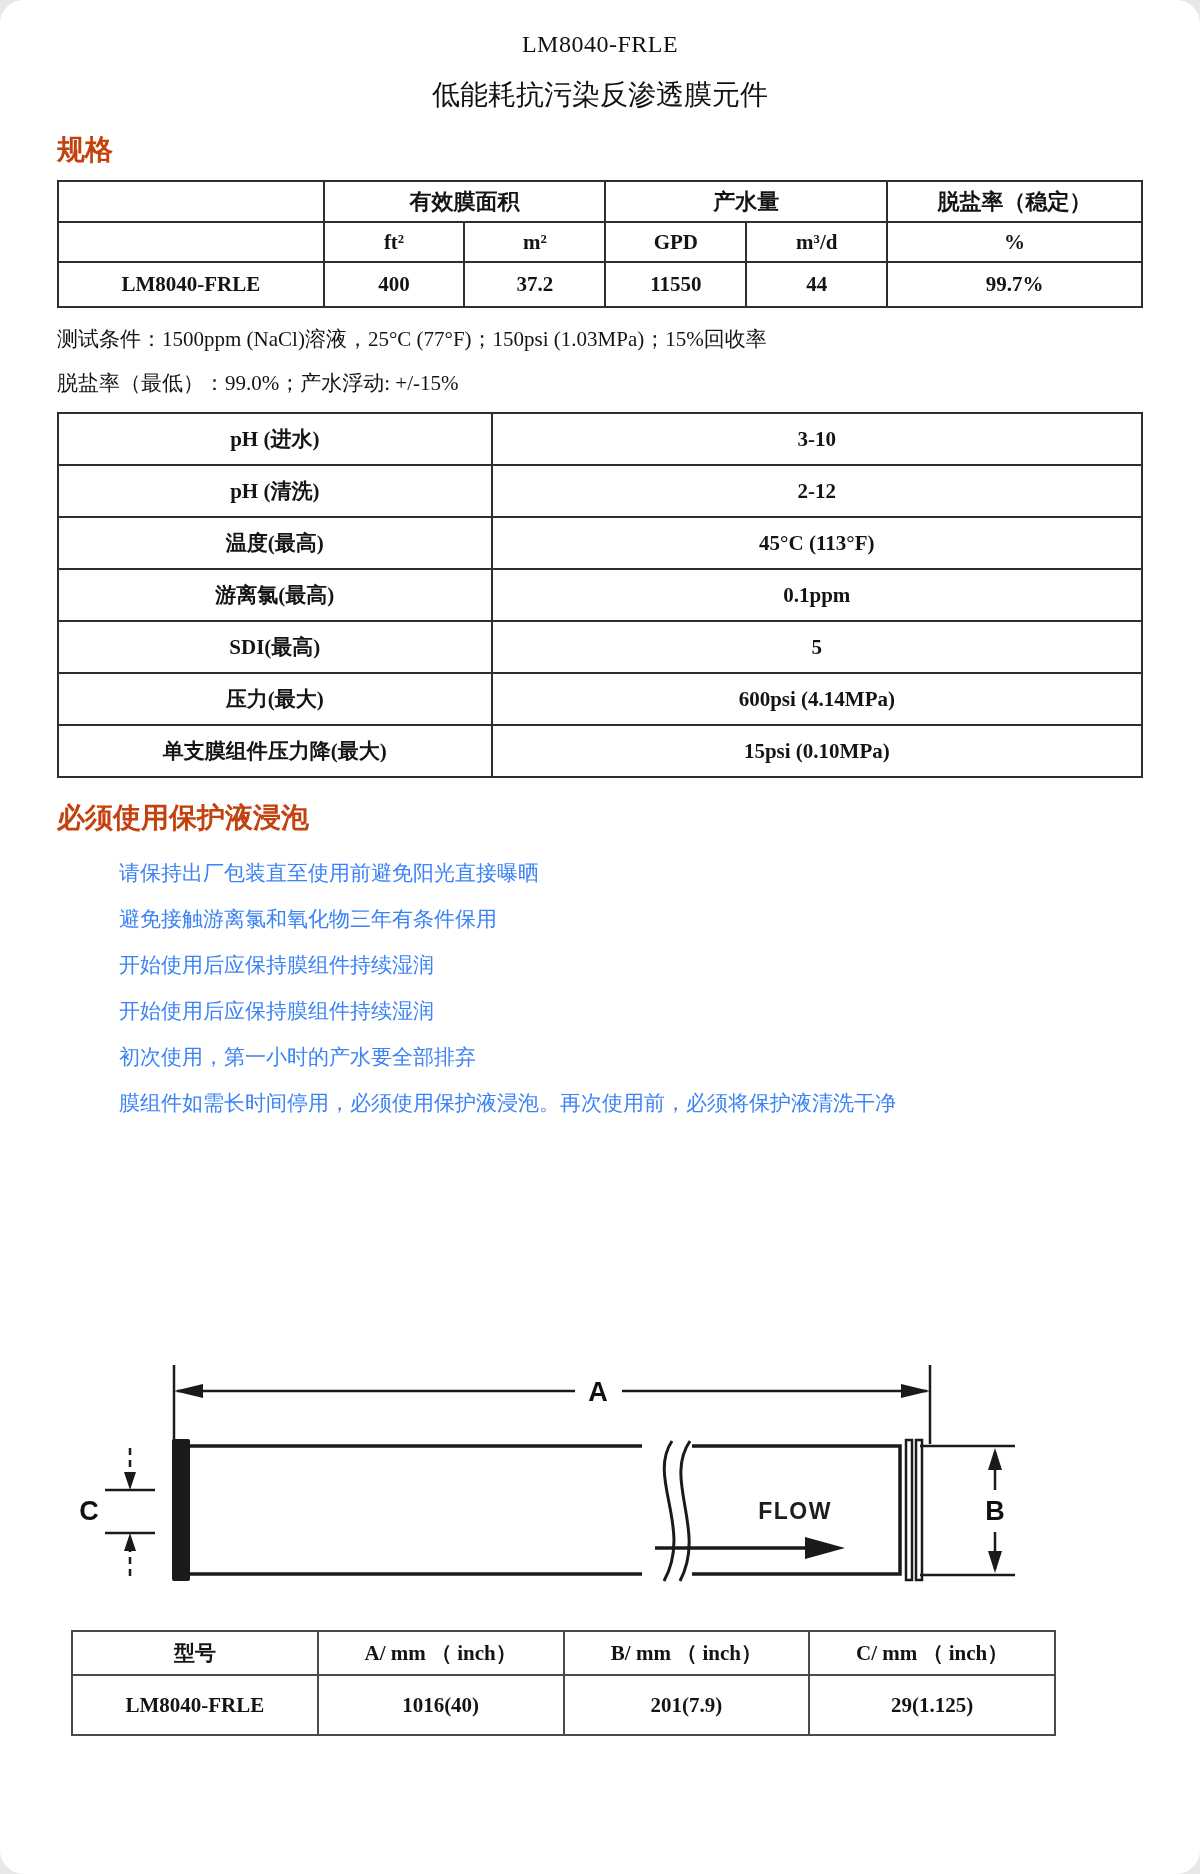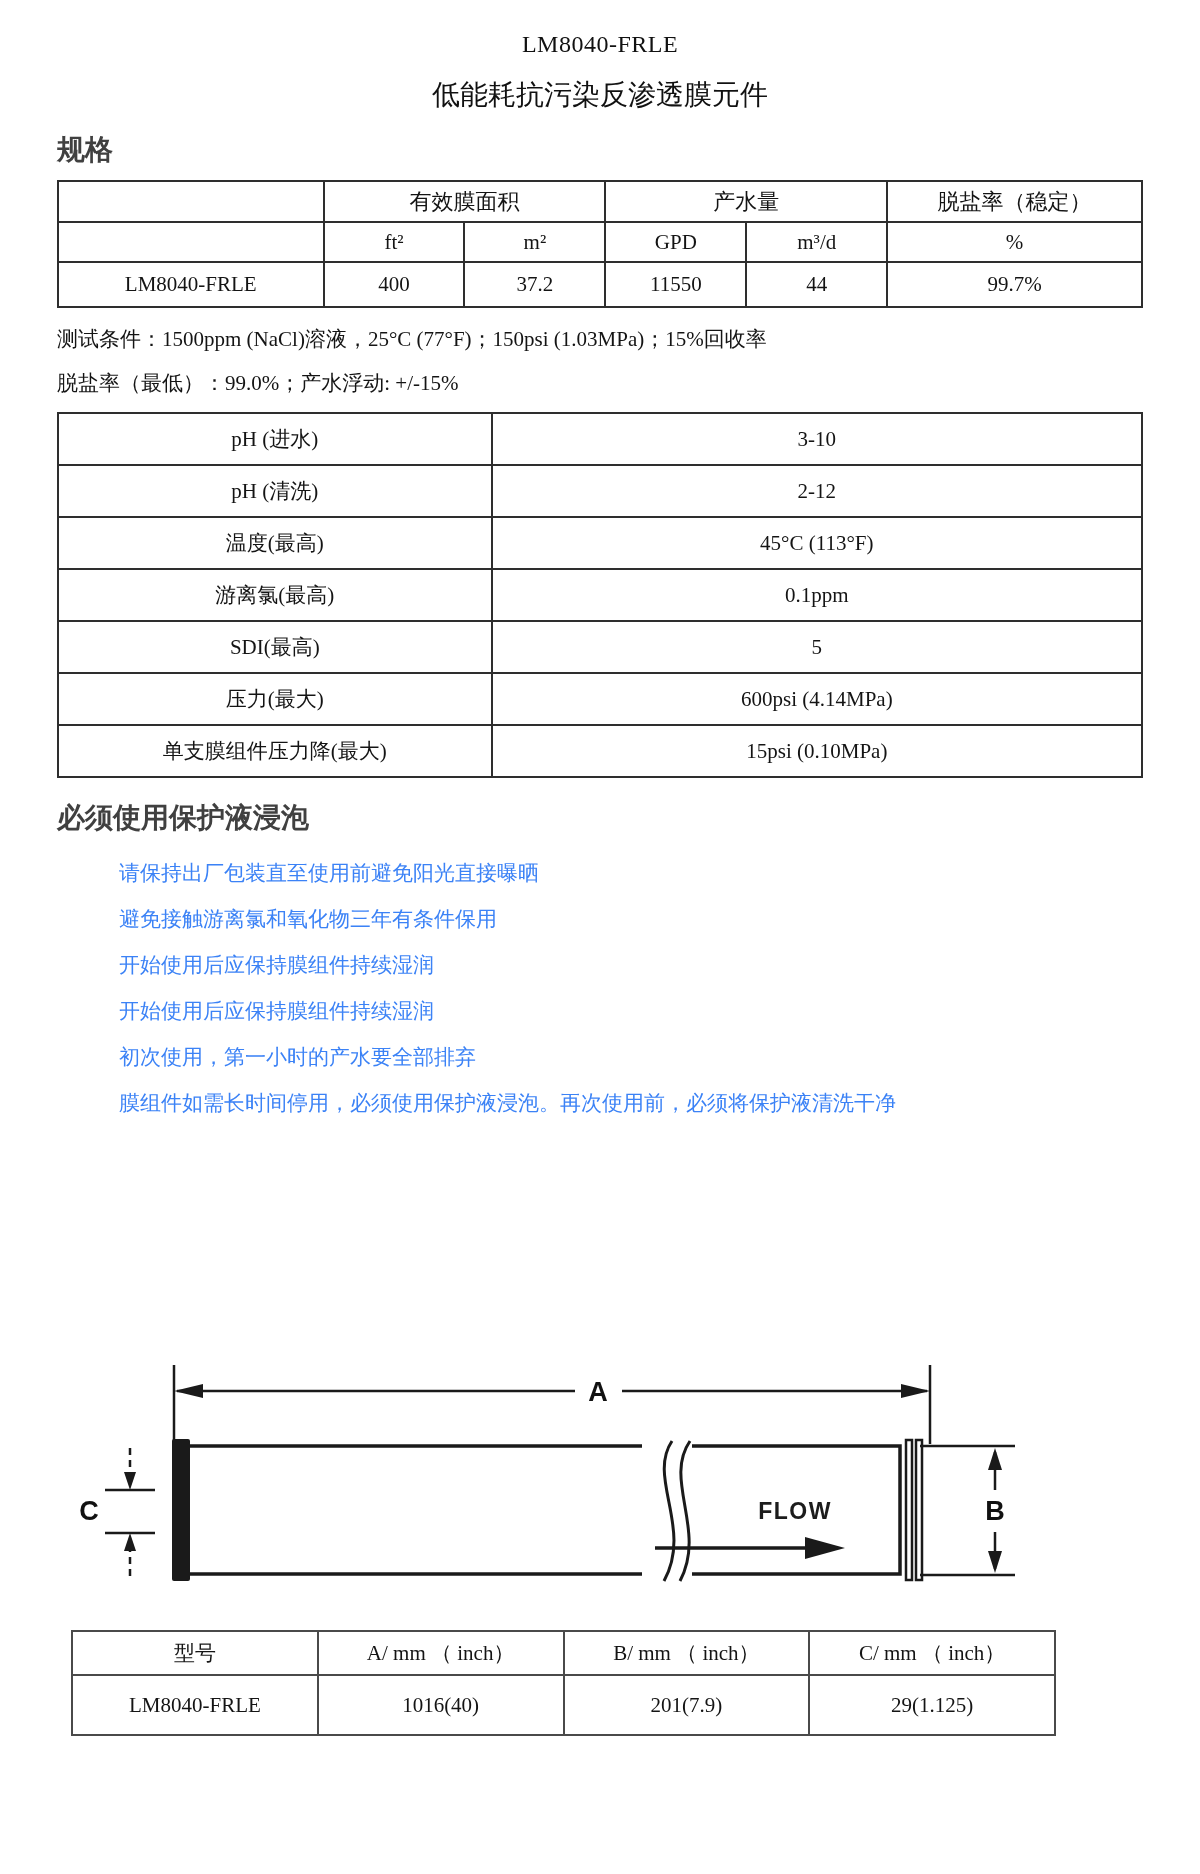--- a/index.html
+++ b/index.html
@@ -6,20 +6,21 @@
   html, body { background: #e8e8e8; }
   .page {
     position: relative;
     width: 1200px;
     height: 1874px;
     margin: 0 auto;
     background: #ffffff;
     color: #111;
     font-family: "Liberation Serif", "DejaVu Serif", serif;
     overflow: hidden;
+    border-radius: 24px;
   }
   .content { padding: 28px 57px 0 57px; }
 
   .doc-title {
     text-align: center;
     font-size: 24px;
     font-weight: 400;
     letter-spacing: .5px;
     line-height: 32px;
   }
@@ -29,31 +30,32 @@
     font-weight: 400;
     line-height: 30px;
     margin-top: 20px;
   }
   .sec-heading {
     font-family: "Liberation Sans", "DejaVu Sans", sans-serif;
     font-weight: 700;
     font-size: 28px;
     line-height: 36px;
     margin-top: 22px;
-    color: #404040;
+    color: #c2410c;
   }
 
   table { border-collapse: collapse; width: 100%; table-layout: fixed; }
   td {
     border: 2px solid #2e2e2e;
     text-align: center;
     vertical-align: middle;
     font-size: 21px;
     color: #141414;
     padding: 0 4px;
+    font-weight: bold;
   }
 
   .spec-table { margin-top: 12px; }
   .spec-table tr.group-row td { height: 41px; font-size: 22px; }
   .spec-table tr.unit-row td  { height: 40px; }
   .spec-table tr.data-row td  { height: 45px; }
 
   .body-line { font-size: 21px; line-height: 30px; margin-top: 14px; color: #141414; }
   .body-line.first { margin-top: 16px; }
 

